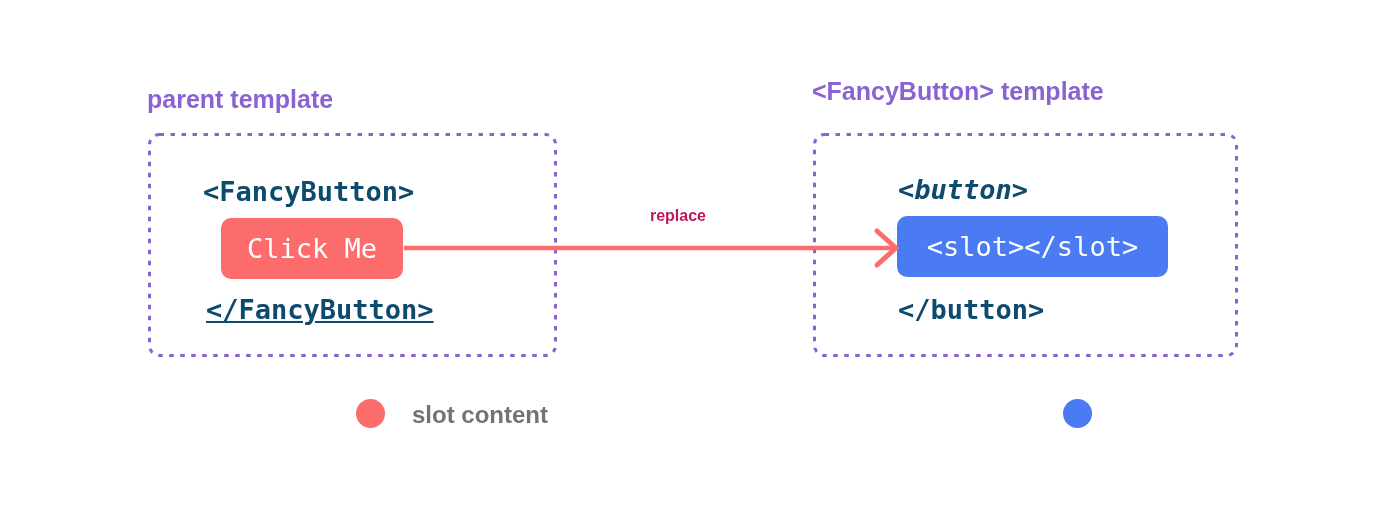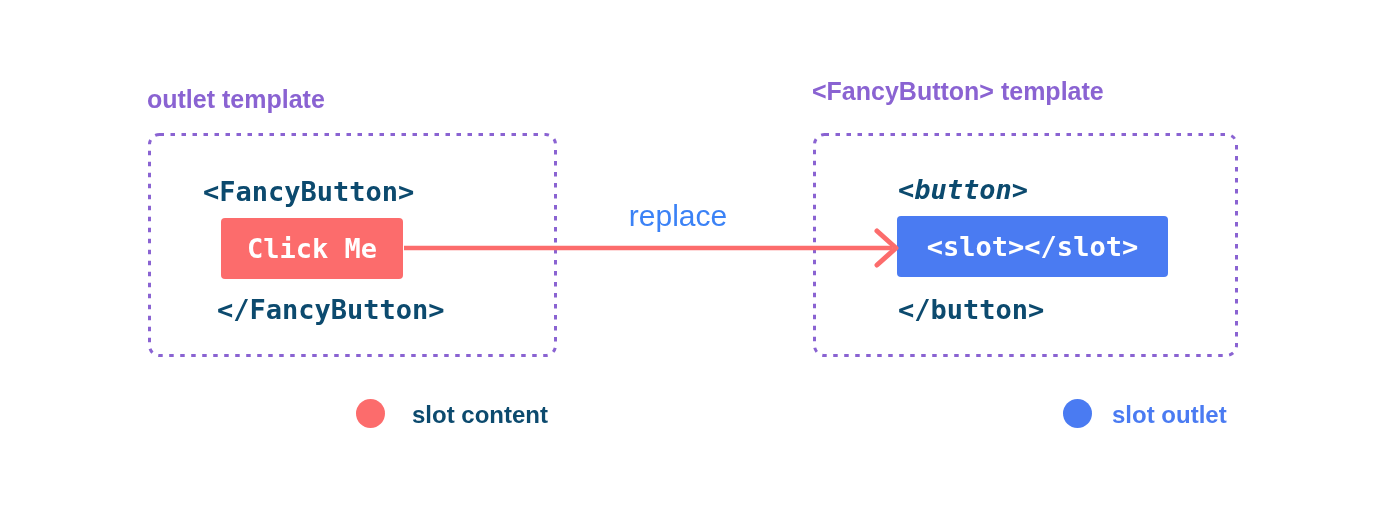--- a/index.html
+++ b/index.html
@@ -31,87 +31,87 @@
     line-height: 30px;
     color: #0c4a6e;
     white-space: pre;
   }
 
   .pill {
     position: absolute;
     display: flex;
     align-items: center;
     justify-content: center;
-    border-radius: 4px;
+    border-radius: 10px;
     color: #ffffff;
     font-family: "DejaVu Sans Mono", monospace;
-    font-weight: bold;
+    font-weight: normal;
     font-size: 27px;
     white-space: pre;
   }
   .pill-red  { background: #fc6c6c; }
   .pill-blue { background: #4a7bf2; }
 
   .arrow-layer {
     position: absolute;
     left: 0; top: 0;
     pointer-events: none;
   }
 
   .arrow-label {
     position: absolute;
     left: 628px; top: 203px;
     width: 100px;
     text-align: center;
-    font-size: 30px;
-    font-weight: normal;
-    color: #3b82f6;
+    font-size: 16px;
+    font-weight: bold;
+    color: #be185d;
     line-height: 26px;
   }
 
   .legend-dot {
     position: absolute;
     width: 29px; height: 29px;
     border-radius: 50%;
     top: 399px;
   }
   .dot-red  { background: #fc6c6c; left: 356px; }
   .dot-blue { background: #4a7bf2; left: 1063px; }
 
   .legend-label {
     position: absolute;
     top: 402px;
     font-size: 24px;
     font-weight: bold;
     line-height: 26px;
     white-space: pre;
   }
-  .legend-label-red  { color: #0c4a6e; left: 412px; }
+  .legend-label-red  { color: #737373; left: 412px; }
   .legend-label-blue { color: #4a7bf2; left: 1112px; }
 </style>
 </head>
 <body>
 
 <div class="canvas">
 
-  <div class="panel-title" style="left:147px; top:86px;">outlet template</div>
+  <div class="panel-title" style="left:147px; top:86px;">parent template</div>
 
   <div class="dashed-box" style="left:148px; top:133px; width:409px; height:224px;">
     <svg width="409" height="224" viewBox="0 0 409 224">
       <rect x="1.5" y="1.5" width="406" height="221" rx="10" fill="none" stroke="#8a63d2" stroke-width="3" stroke-dasharray="4.5 6.5"></rect>
     </svg>
   </div>
 
   <div class="code-line" style="left:203px; top:177px;">&lt;FancyButton&gt;</div>
 
   <div class="pill pill-red" style="left:221px; top:218px; width:182px; height:61px;">
     <span>Click Me</span>
   </div>
 
-  <div class="code-line" style="left:217px; top:295px;">&lt;/FancyButton&gt;</div>
+  <div class="code-line" style="left:206px; top:295px;text-decoration:underline;">&lt;/FancyButton&gt;</div>
 
   <div class="panel-title" style="left:812px; top:78px;">&lt;FancyButton&gt; template</div>
 
   <div class="dashed-box" style="left:813px; top:133px; width:425px; height:224px;">
     <svg width="425" height="224" viewBox="0 0 425 224">
       <rect x="1.5" y="1.5" width="422" height="221" rx="10" fill="none" stroke="#8a63d2" stroke-width="3" stroke-dasharray="4.5 6.5"></rect>
     </svg>
   </div>
 
   <div class="code-line" style="left:898px; top:175px;font-style:italic;">&lt;button&gt;</div>
@@ -126,15 +126,14 @@
     <line x1="404" y1="248" x2="892" y2="248" stroke="#fc6c6c" stroke-width="4.5"></line>
     <polyline points="877,231 896,248 877,265" fill="none" stroke="#fc6c6c" stroke-width="5" stroke-linecap="round" stroke-linejoin="round"></polyline>
   </svg>
 
   <div class="arrow-label">replace</div>
 
   <div class="legend-dot dot-red"></div>
   <div class="legend-label legend-label-red">slot content</div>
 
   <div class="legend-dot dot-blue"></div>
-  <div class="legend-label legend-label-blue">slot outlet</div>
 
 </div>
 
 </body></html>

